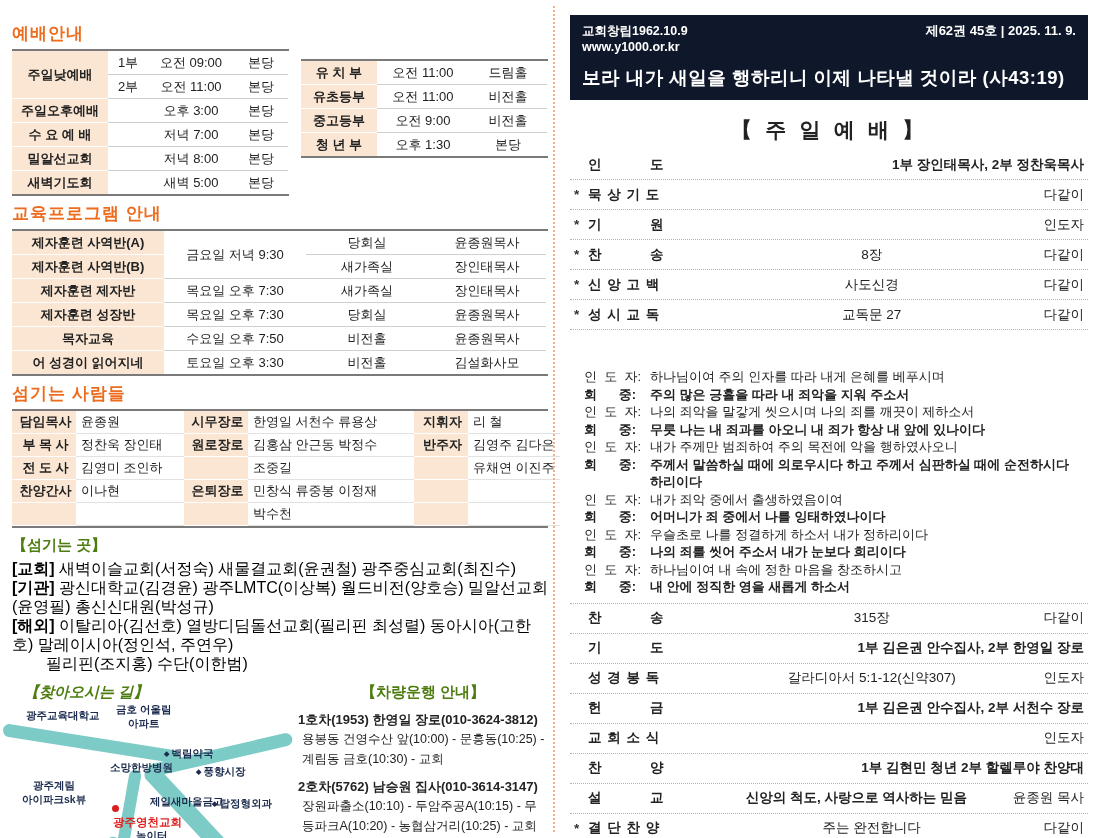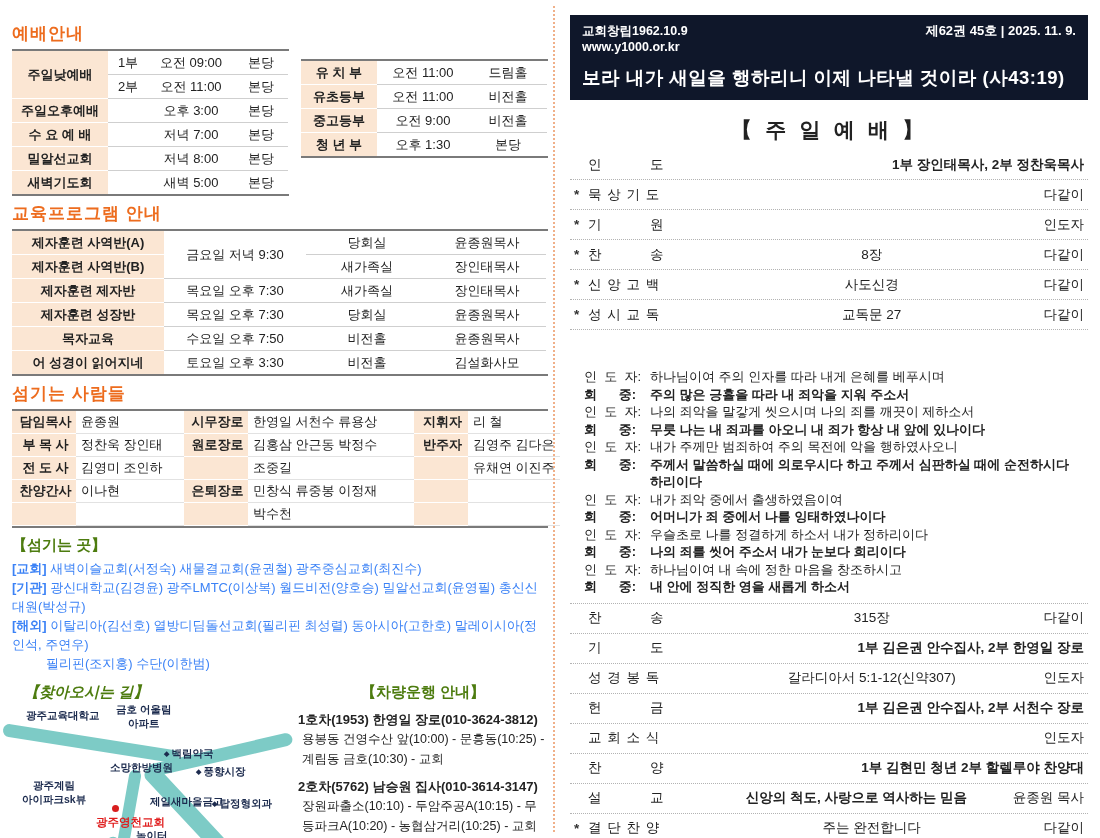--- a/index.html
+++ b/index.html
@@ -28,21 +28,21 @@
 
   #worship-wrap{display:flex;gap:12px;align-items:flex-start;}
   #worship-main{grid-template-columns:96px 40px 86px 54px;width:278px;}
   #worship-dept{grid-template-columns:76px 92px 78px;width:248px;margin-top:10px;}
   #edu-tbl{grid-template-columns:152px 142px 122px 118px;margin-top:2px;}
   #srv-tbl{grid-template-columns:64px 108px 64px 166px 54px 92px;margin-top:2px;}
   #srv-tbl .c{justify-content:flex-start;text-align:left;padding-left:5px;min-height:20px;border-bottom:1px solid #e2e2e2;}
   #srv-tbl .peach.c{justify-content:center;border-bottom:1px solid #fff;}
 
   
-  .sp-line{font-size:13px;line-height:19px;color:#3b82f6;}
+  .sp-line{font-size:16px;line-height:19px;color:#000000;}
   .sp-line .tag{font-weight:bold;}
   .sp-cont{padding-left:34px;}
 
   
   #bottom{position:relative;height:196px;margin-top:6px;}
   #map-box{position:absolute;left:0;top:24px;width:268px;height:164px;}
   .road{position:absolute;background:#7dcbc6;border-radius:7px;}
   .poi{position:absolute;font-size:10.5px;color:#1c2b4e;font-weight:bold;}
   .poi.dia::before{content:"◆";font-size:7px;vertical-align:1px;margin-right:2px;}
   .roadlbl{position:absolute;color:#fff;font-size:10px;font-weight:bold;letter-spacing:1px;}
@@ -55,21 +55,21 @@
   
   #banner{background:#0f172a;color:#fff;padding:8px 12px 10px 12px;}
   #banner-top{display:flex;justify-content:space-between;font-size:12.5px;font-weight:bold;line-height:16px;}
   #banner-issue{font-size:13px;}
   #banner-verse{font-size:18.5px;font-weight:bold;margin-top:10px;letter-spacing:0.5px;}
   #svc-title{text-align:center;font-size:21px;font-weight:bold;letter-spacing:4px;margin:16px 0 6px 0;
              font-family:"Liberation Serif",serif;}
   .svc-row{display:flex;align-items:center;min-height:27px;border-bottom:1px dotted #b3b3b3;
            font-size:13.5px;padding:1px 4px;}
   .svc-row .star{width:14px;color:#333;font-weight:bold;}
-  .svc-row .lbl{width:112px;font-weight:normal;letter-spacing:1px;}
+  .svc-row .lbl{width:112px;font-weight:bold;letter-spacing:1px;}
   .svc-row .mid{flex:1;text-align:center;}
   .svc-row .rgt{text-align:right;white-space:nowrap;}
   .b{font-weight:bold;}
   #reading{border-bottom:1px dotted #b3b3b3;padding:5px 4px 7px 14px;font-size:13px;line-height:17.5px;margin-top:33px;}
   .rd{display:flex;}
   .rd .sp{flex:0 0 66px;}
   .rd .tx{flex:1;}
   .rd.bold{font-weight:bold;}
 </style>
 </head>
@@ -208,21 +208,21 @@
       <div class="poi preline" style="left:104px;top:0;text-align:center;">금호 어울림
 아파트</div>
       <div class="poi dia" style="left:152px;top:44px;">백림약국</div>
       <div class="poi" style="left:98px;top:58px;">소망한방병원</div>
       <div class="poi dia" style="left:184px;top:62px;">풍향시장</div>
       <div class="poi preline" style="left:10px;top:76px;text-align:center;">광주계림
 아이파크sk뷰</div>
       <div class="poi" style="left:138px;top:92px;">제일새마을금고</div>
       <div class="poi dia" style="left:200px;top:94px;">탑정형외과</div>
       <div id="church-dot" style="left:100px;top:102px;"></div>
-      <div class="poi church" style="left:84px;top:112px;">광주영천교회</div>
+      <div class="poi church" style="left:101px;top:112px;">광주영천교회</div>
       <div class="poi" style="left:124px;top:126px;">놀이터</div>
 
     </div>
 
     <div id="shuttle">
       <div class="h-blue" style="text-align:center;">【차량운행 안내】</div>
       <div class="bus-title">1호차(1953) 한영일 장로(010-3624-3812)</div>
       <div class="bus-route">용봉동 건영수산 앞(10:00) - 문흥동(10:25) - 계림동 금호(10:30) - 교회</div>
       <div class="bus-title">2호차(5762) 남승원 집사(010-3614-3147)</div>
       <div class="bus-route">장원파출소(10:10) - 두암주공A(10:15) - 무등파크A(10:20) - 농협삼거리(10:25) - 교회</div>

